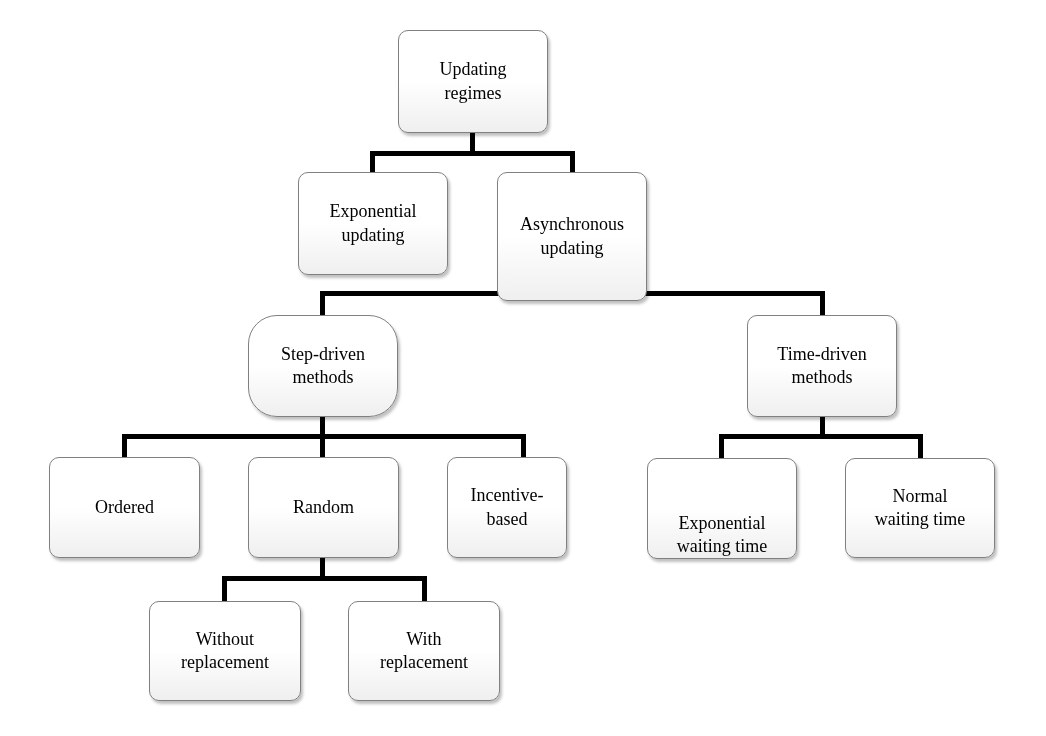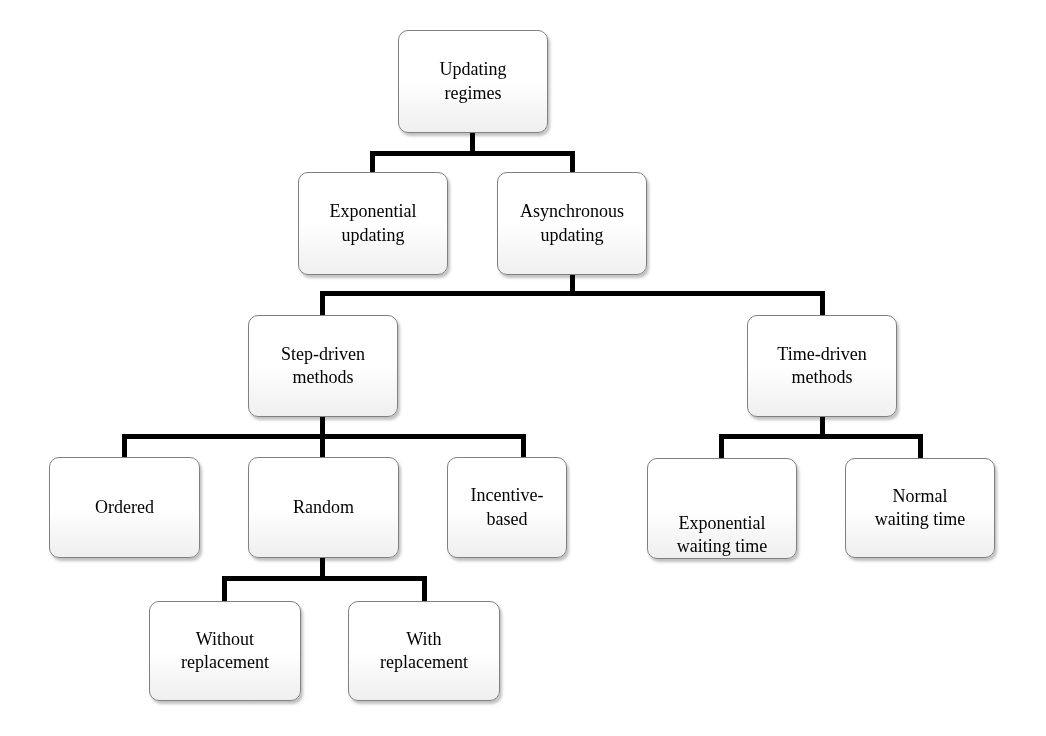--- a/index.html
+++ b/index.html
@@ -20,22 +20,22 @@
     text-align:center;
     font-size:18px; line-height:1.28; color:#000000;
     box-sizing:border-box;
   }
   .node-text span { display:block; }
   .line { position:absolute; background:#000000; }
 
   
   .n-updating   { left:398px; top:30px;  width:150px; height:103px; }
   .n-sync       { left:298px; top:172px; width:150px; height:103px; }
-  .n-async      { left:497px; top:172px; width:150px; height:103px; }
-  .n-step       { left:248px; top:315px; width:150px; height:102px; }
+  .n-async      { left:497px; top:172px; width:150px; height:129px; }
+  .n-step       { left:248px; top:315px; width:150px; height:102px;border-radius:29px; }
   .n-time       { left:747px; top:315px; width:150px; height:102px; }
   .n-ordered    { left:49px;  top:457px; width:151px; height:101px; }
   .n-random     { left:248px; top:457px; width:151px; height:101px; }
   .n-incentive  { left:447px; top:457px; width:120px; height:101px; }
   .n-exponential{ left:647px; top:458px; width:150px; height:101px;align-items:flex-end; }
   .n-normal     { left:845px; top:458px; width:150px; height:100px; }
   .n-without    { left:149px; top:601px; width:152px; height:100px; }
   .n-with       { left:348px; top:601px; width:152px; height:100px; }
 
   

